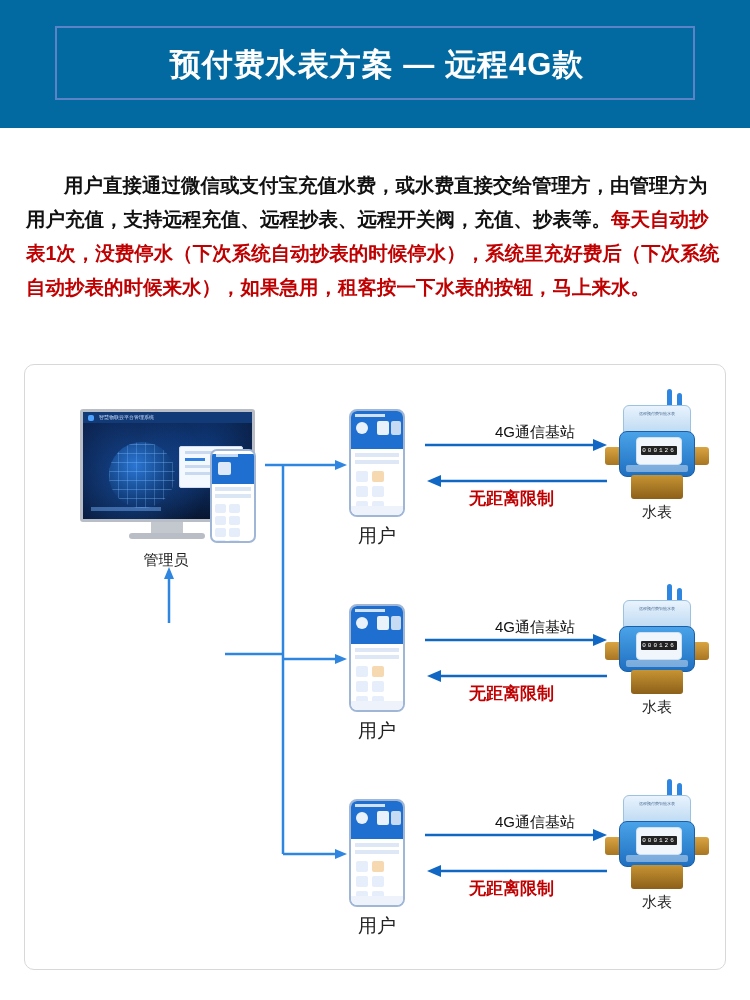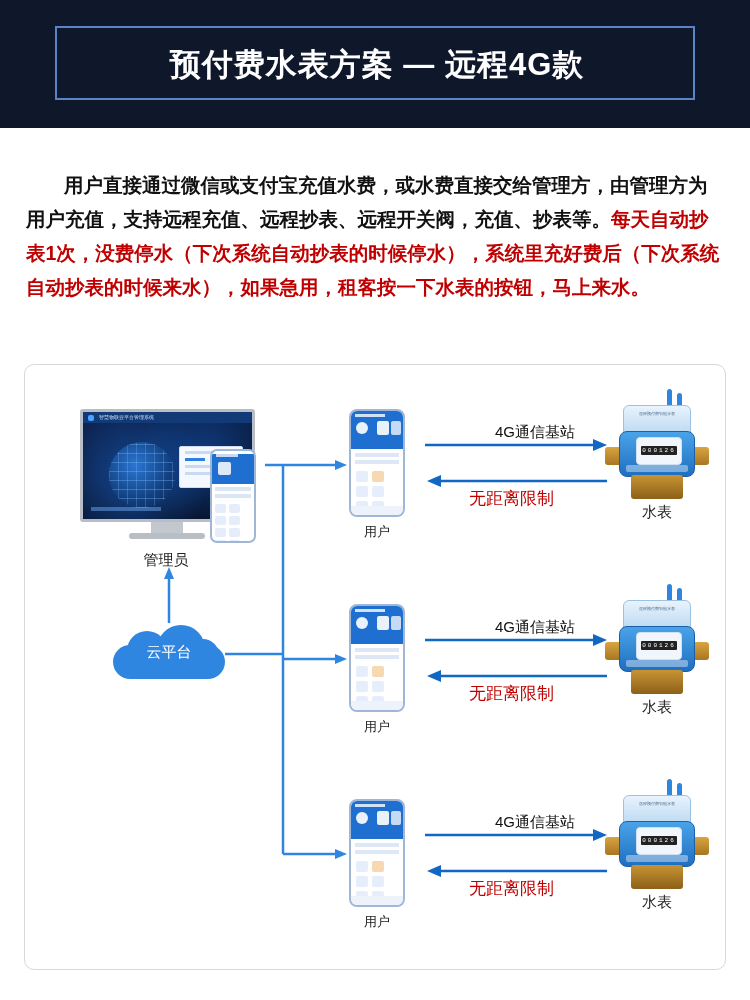--- a/index.html
+++ b/index.html
@@ -13,21 +13,21 @@
     font-family: "Liberation Sans", sans-serif;
     color: #111;
     position: relative;
     overflow: hidden;
   }
 
   
   .banner {
     width: 750px;
     height: 128px;
-    background: #0f172a;
+    background: #0369a1;
     position: relative;
   }
   .banner-frame {
     position: absolute;
     left: 55px;
     top: 26px;
     width: 640px;
     height: 74px;
     border: 2px solid #5b84c8;
     box-sizing: border-box;
@@ -249,29 +249,29 @@
   }
   .meter .pipe-r {
     position: absolute; right: 0; top: 58px; width: 18px; height: 18px;
     background: linear-gradient(180deg,#d9a441,#a87623); border-radius: 3px;
   }
   .meter .base {
     position: absolute; left: 26px; top: 86px; width: 52px; height: 24px;
     background: linear-gradient(180deg,#c79433,#8c6019); border-radius: 3px;
   }
 
-  .label-user { width: 80px; font-size: 13px; }
+  .label-user { width: 80px; font-size: 19px; }
   .label-meter { width: 90px; font-size: 15px; text-align: center; }
 
   
   .link-4g {
     position: absolute; font-size: 15px; color: #111; white-space: nowrap; margin-left: 28px;
   }
   .link-nolimit {
-    position: absolute; font-size: 17px; color: #c00000; font-weight: normal; white-space: nowrap;
+    position: absolute; font-size: 17px; color: #c00000; font-weight: bold; white-space: nowrap;
   }
 
   svg.lines { position: absolute; left: 0; top: 0; width: 702px; height: 606px; pointer-events: none; }
 </style>
 </head>
 <body>
 
 <div class="banner">
   <div class="banner-frame">
     <div class="banner-title">预付费水表方案 — 远程4G款</div>
@@ -353,27 +353,20 @@
         <b></b>
         <b></b>
         <b></b>
         <b></b>
         <b></b>
     </div>
   </div>
 
   <div class="label label-admin">管理员</div>
 
-  <div class="cloud">
-    <div class="c-body"></div>
-      <div class="c1"></div>
-      <div class="c2"></div>
-      <div class="c3"></div>
-    <div class="c-text">云平台</div>
-  </div>
 
   <div class="uphone" style="left:324px; top:44px;">
     <div class="u-top">
         <div class="bar"></div>
         <div class="av"></div>
         <div class="sq1"></div>
         <div class="sq2"></div>
       </div>
     <div class="u-rows">
         <i></i>

